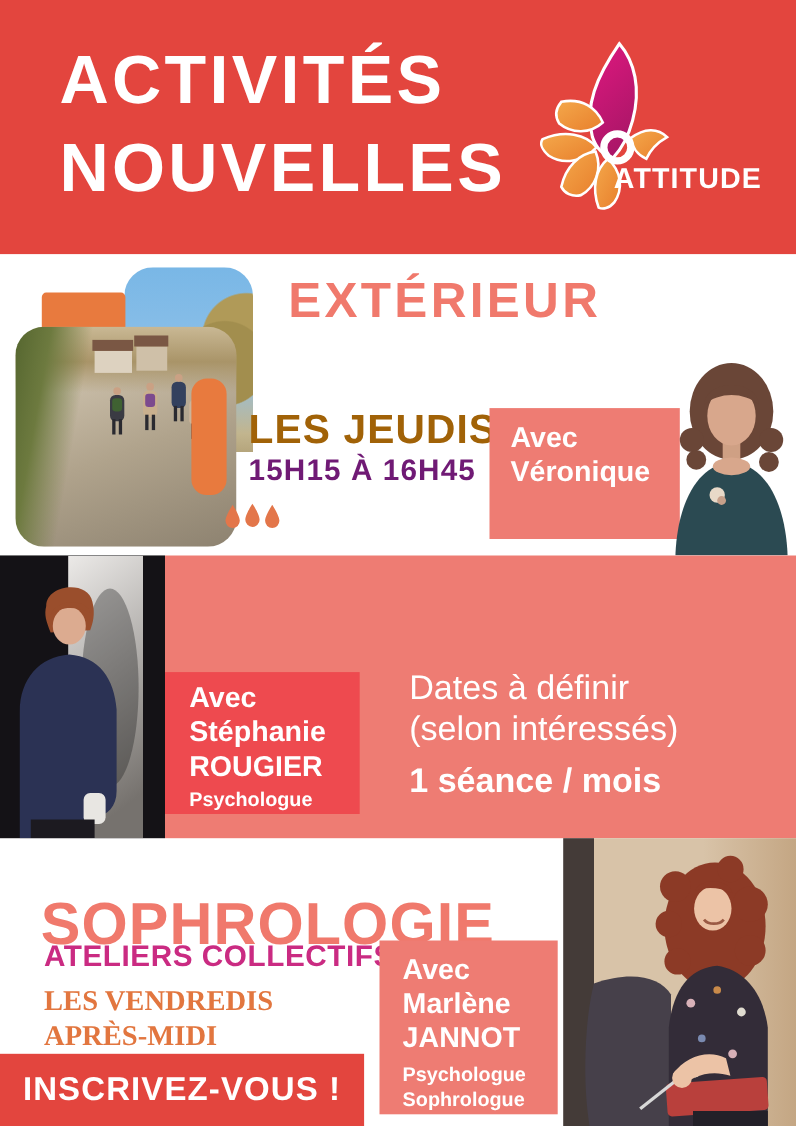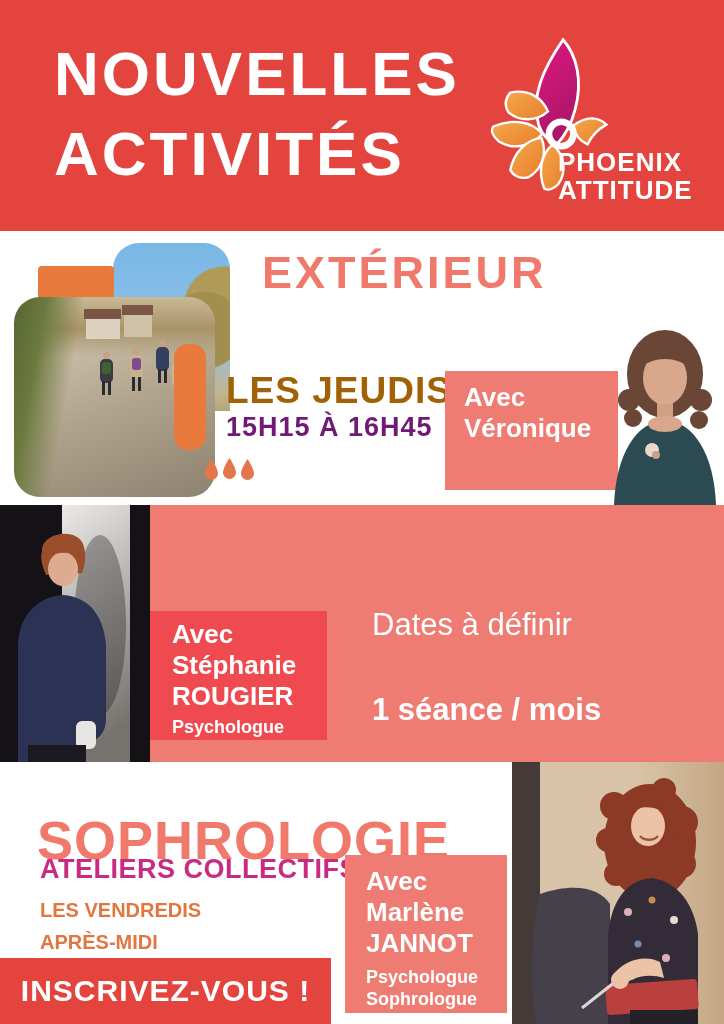--- a/index.html
+++ b/index.html
@@ -58,41 +58,41 @@
   .s-box{left:150px;top:611px;width:177px;height:129px;background:#ee4a4f;}
   .s-box-text{position:absolute;left:22px;top:8px;color:#fff;font-weight:800;
               font-size:26px;line-height:31px;white-space:nowrap;}
   .s-role{font-size:18px;line-height:20px;font-weight:700;margin-top:5px;}
   .p-info{left:372px;top:606px;color:#fff;font-weight:400;font-size:31px;line-height:38px;white-space:nowrap;}
   .p-freq{left:372px;top:692px;color:#fff;font-weight:800;font-size:31px;white-space:nowrap;text-align:right;}
 
   
   .so-title{left:37px;top:782px;color:#f0796c;font-weight:800;font-size:54px;letter-spacing:1px;white-space:nowrap;margin-top:27px;}
   .so-sub{left:40px;top:854px;color:#ca2b82;font-weight:800;font-size:27px;letter-spacing:0.5px;white-space:nowrap;}
-  .so-days{left:40px;top:894px;color:#e2763f;font-weight:800;font-size:20px;line-height:32px;white-space:nowrap;}
+  .so-days{left:40px;top:894px;color:#e2763f;font-weight:800;font-size:26px;line-height:32px;white-space:nowrap;font-family:Liberation Serif, serif;}
   .cta{left:0;top:958px;width:331px;height:66px;background:#e3453e;display:flex;
        align-items:center;justify-content:center;cursor:pointer;}
   .cta-text{color:#fff;font-weight:800;font-size:30px;letter-spacing:1px;white-space:nowrap;}
   .m-box{left:345px;top:855px;width:162px;height:158px;background:#ee7c73;}
   .m-box-text{position:absolute;left:21px;top:11px;color:#fff;font-weight:800;
               font-size:26px;line-height:31px;white-space:nowrap;}
   .m-role{font-size:18px;line-height:22px;font-weight:700;margin-top:7px;}
   .photo-marl{left:512px;top:762px;width:212px;height:262px;overflow:hidden;
     background:linear-gradient(90deg,#443b38 0 13%,#d8c3a8 13% 60%,#c4a683 100%);}
   svg{display:block;}
 </style>
 </head>
 <body>
 
 <div class="poster">
 
   <div class="abs header">
     <div class="abs h-title">
+      <div>ACTIVITÉS</div>
       <div>NOUVELLES</div>
-      <div>ACTIVITÉS</div>
     </div>
     <div class="abs logo-wrap">
       <svg class="logo-svg" viewBox="0 0 140 178">
         <defs>
           <linearGradient id="gm" x1="0" y1="0" x2="0.4" y2="1">
             <stop offset="0" stop-color="#e0187f"></stop>
               <stop offset="1" stop-color="#ab1668"></stop>
           </linearGradient>
           <linearGradient id="go" x1="0" y1="0" x2="1" y2="1">
             <stop offset="0" stop-color="#f4a84b"></stop>
@@ -101,21 +101,20 @@
         </defs>
         <path d="M86 6 C64 38 52 66 60 96 C64 108 72 114 80 116 C97 98 106 64 101 38 C98 22 92 13 86 6 Z" fill="url(#gm)" stroke="#fff" stroke-width="3"></path>
         <path d="M30 62 C50 58 64 68 70 82 C58 93 40 93 28 83 C23 75 25 68 30 62Z" fill="url(#go)" stroke="#fff" stroke-width="2.5"></path>
         <path d="M12 98 C33 89 54 93 64 106 C51 120 32 123 18 114 C11 108 9 102 12 98Z" fill="url(#go)" stroke="#fff" stroke-width="2.5"></path>
         <path d="M30 144 C34 125 47 112 63 110 C70 127 63 144 49 152 C40 154 33 150 30 144Z" fill="url(#go)" stroke="#fff" stroke-width="2.5"></path>
         <path d="M66 164 C59 145 63 127 75 117 C88 129 90 146 81 159 C76 165 70 166 66 164Z" fill="url(#go)" stroke="#fff" stroke-width="2.5"></path>
         <path d="M97 97 C110 87 123 87 132 96 C123 101 116 108 112 117 C103 113 98 105 97 97Z" fill="url(#go)" stroke="#fff" stroke-width="2.5"></path>
         <circle cx="84" cy="106" r="13" fill="none" stroke="#fff" stroke-width="7"></circle>
       </svg>
       <div class="logo-text">
-        <div>PHOENIX</div>
         <div>ATTITUDE</div>
       </div>
     </div>
   </div>
 
   <div class="abs photo-sky"></div>
   <div class="abs orange-rect-a"></div>
   <div class="abs photo-walk">
     <div class="house" style="left:72px;top:22px;width:34px;height:20px;">
         <div class="roof"></div>
@@ -215,20 +214,21 @@
     <div class="s-box-text">
       <div>Avec</div>
       <div>Stéphanie</div>
       <div>ROUGIER</div>
       <div class="s-role">Psychologue</div>
     </div>
   </div>
 
   <div class="abs p-info">
     <div>Dates à définir</div>
+    <div>(selon intéressés)</div>
   </div>
   <div class="abs p-freq">1 séance / mois</div>
 
   <div class="abs so-title">SOPHROLOGIE</div>
   <div class="abs so-sub">ATELIERS COLLECTIFS</div>
   <div class="abs so-days">
     <div>LES VENDREDIS</div>
     <div>APRÈS-MIDI</div>
   </div>
 

